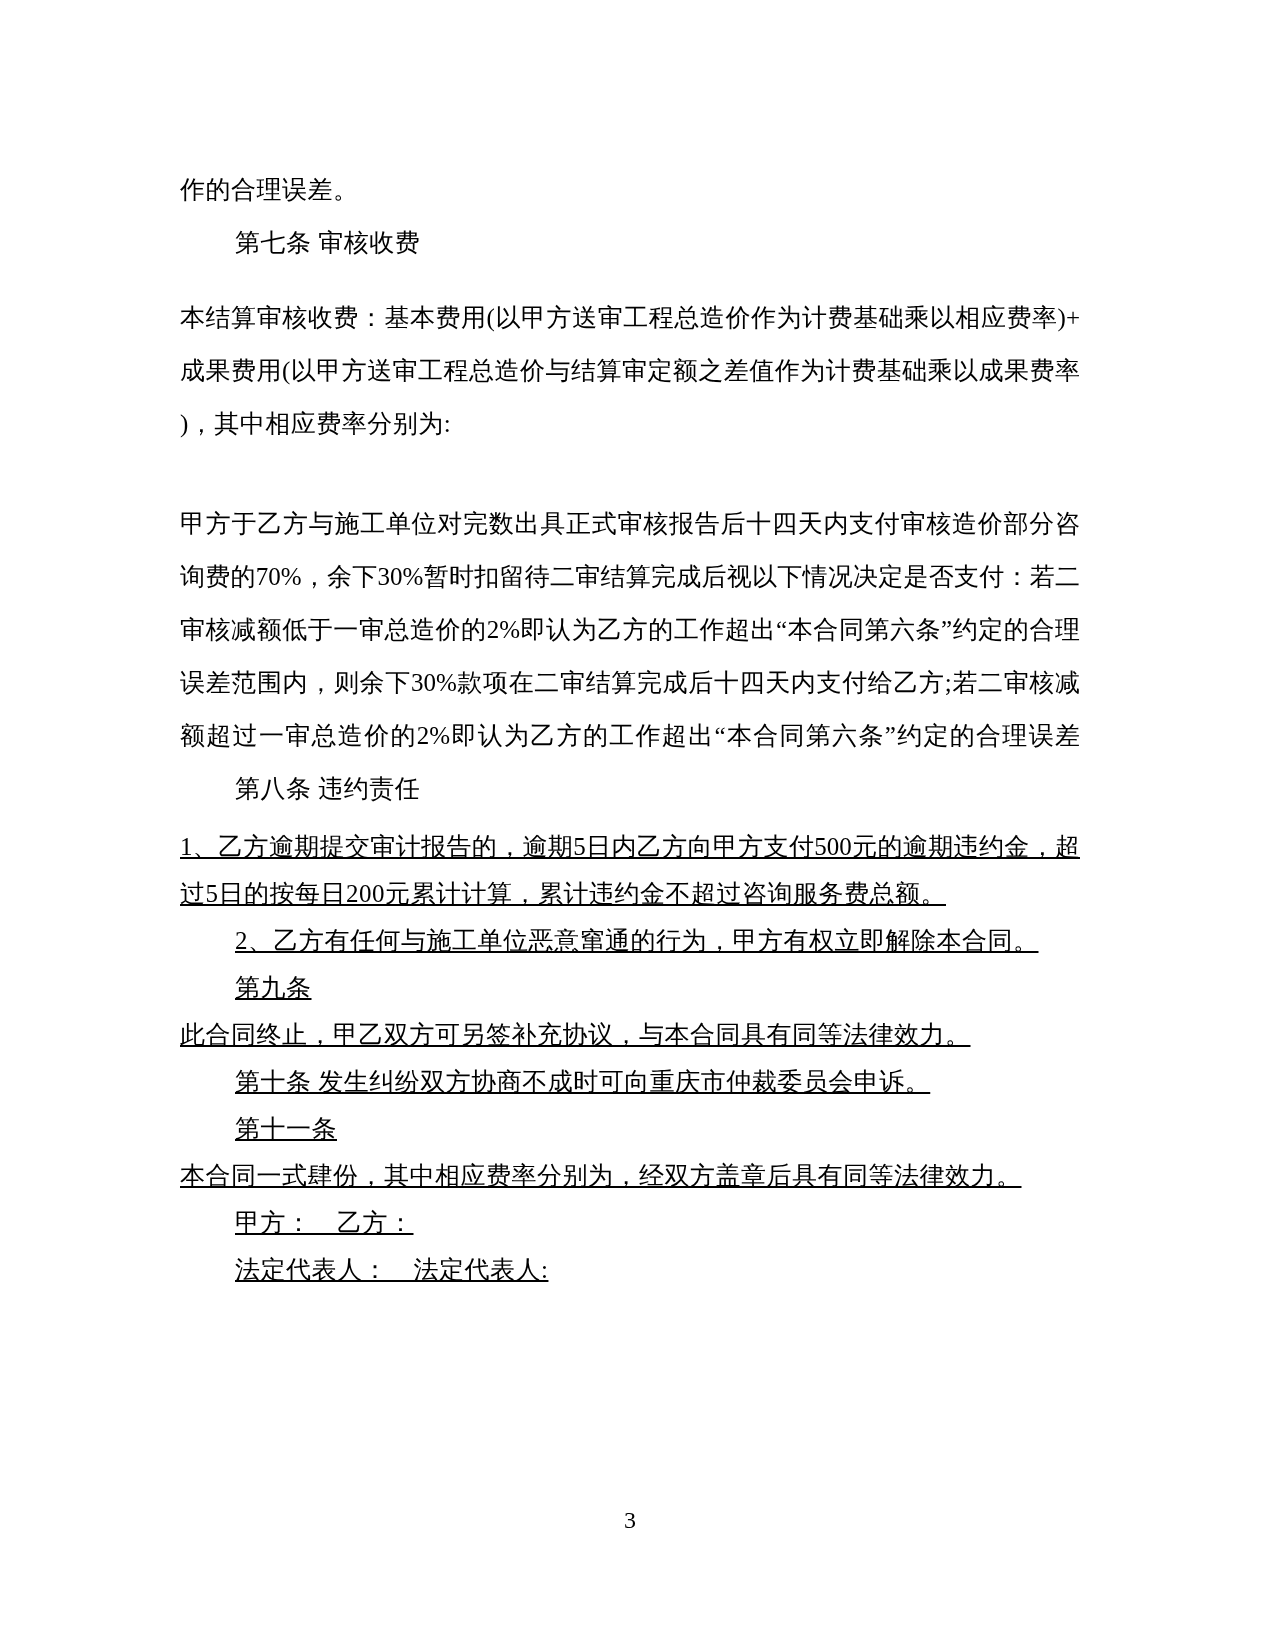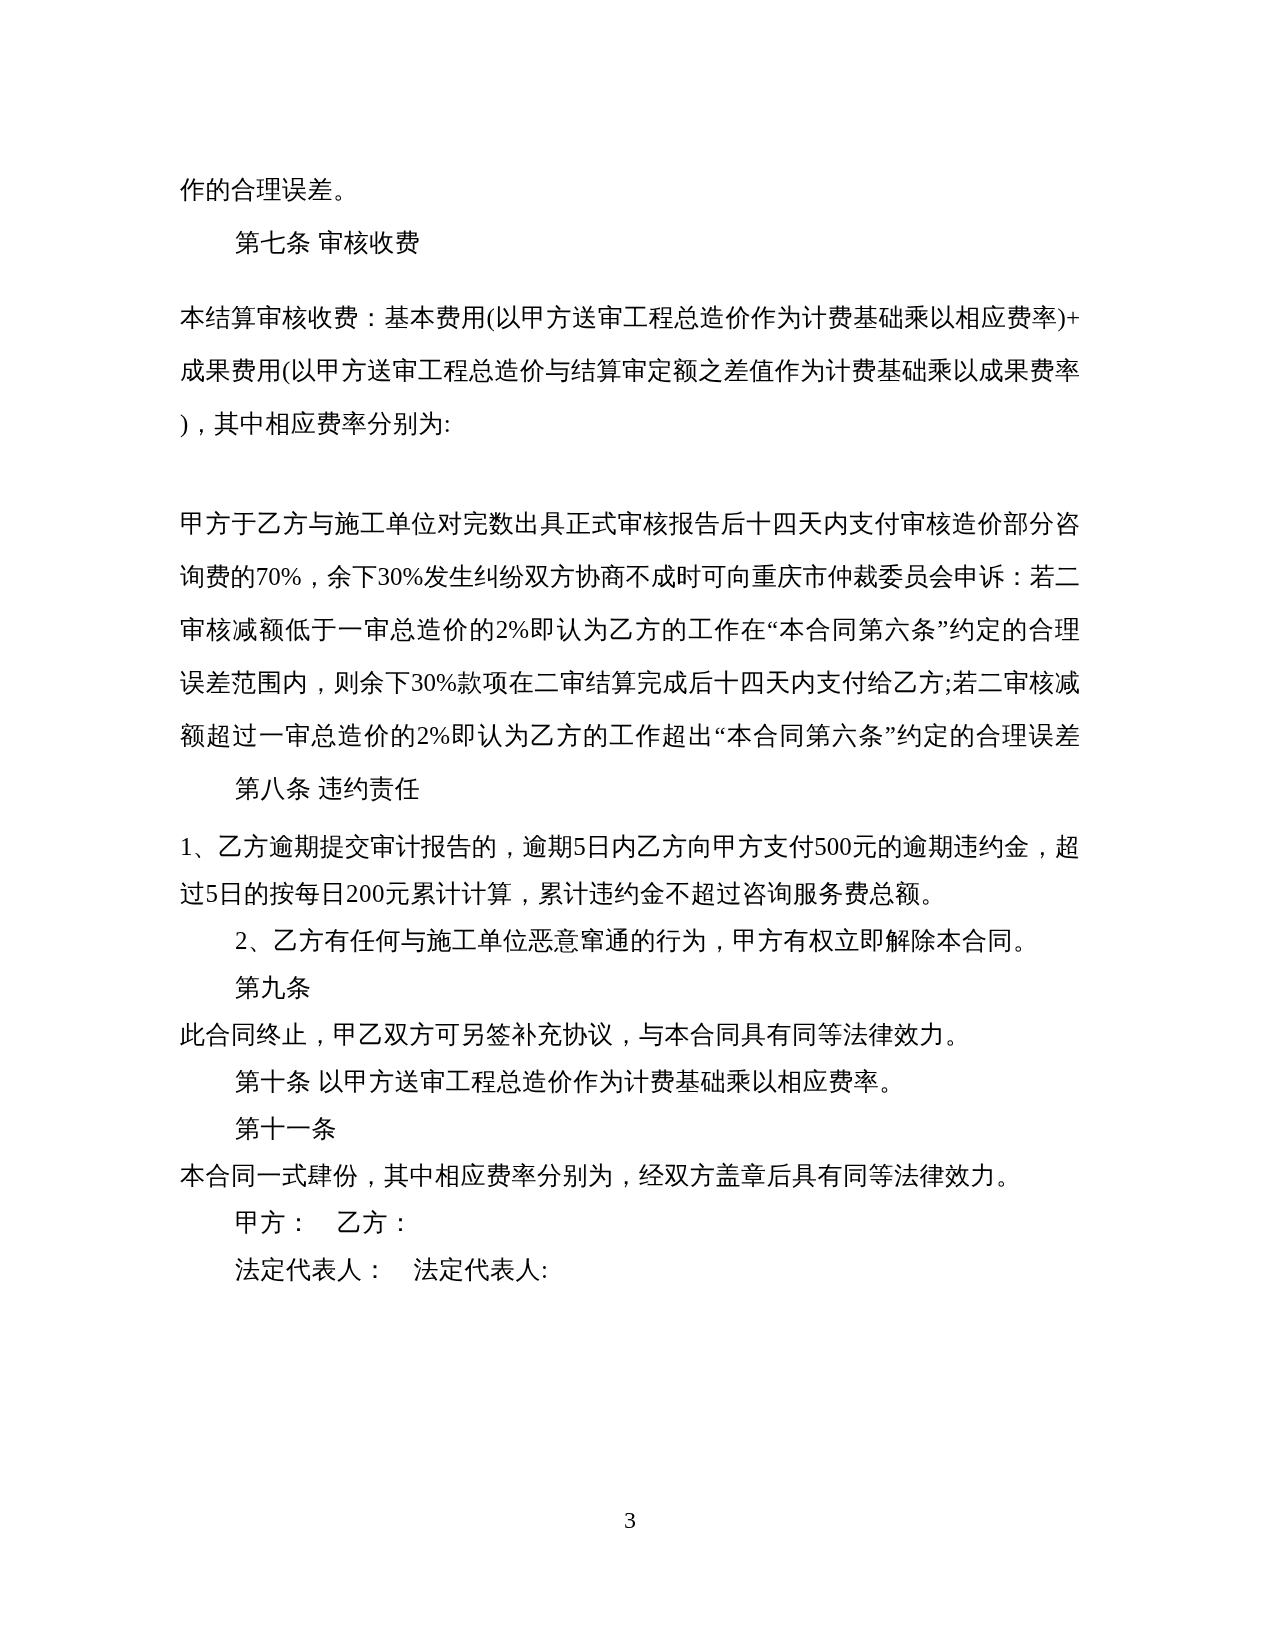--- a/index.html
+++ b/index.html
@@ -28,20 +28,21 @@
     line-height: 53px;
     white-space: pre-wrap;
     letter-spacing: 0.5px;
   }
   .ln2 {
     font-size: 25px;
     height: 47px;
     line-height: 47px;
     white-space: pre-wrap;
     letter-spacing: 0.5px;
+    text-decoration: underline;
   }
   .indent { padding-left: 55px; }
   .just {
     text-align: justify;
     text-align-last: justify;
     letter-spacing: 0;
   }
   .sp-a { height: 22px; }
   .sp-b { height: 47px; }
   .sp-c { height: 8px; }
@@ -66,34 +67,34 @@
 
     <div class="sp-a"></div>
 
     <div class="ln just">本结算审核收费：基本费用(以甲方送审工程总造价作为计费基础乘以相应费率)+</div>
     <div class="ln just">成果费用(以甲方送审工程总造价与结算审定额之差值作为计费基础乘以成果费率</div>
     <div class="ln">)，其中相应费率分别为:</div>
 
     <div class="sp-b"></div>
 
     <div class="ln just">甲方于乙方与施工单位对完数出具正式审核报告后十四天内支付审核造价部分咨</div>
-    <div class="ln just">询费的70%，余下30%发生纠纷双方协商不成时可向重庆市仲裁委员会申诉：若二</div>
-    <div class="ln just">审核减额低于一审总造价的2%即认为乙方的工作在“本合同第六条”约定的合理</div>
+    <div class="ln just">询费的70%，余下30%暂时扣留待二审结算完成后视以下情况决定是否支付：若二</div>
+    <div class="ln just">审核减额低于一审总造价的2%即认为乙方的工作超出“本合同第六条”约定的合理</div>
     <div class="ln just">误差范围内，则余下30%款项在二审结算完成后十四天内支付给乙方;若二审核减</div>
     <div class="ln just">额超过一审总造价的2%即认为乙方的工作超出“本合同第六条”约定的合理误差</div>
     <div class="ln indent">第八条 违约责任</div>
 
     <div class="sp-c"></div>
 
     <div class="ln2 just">1、乙方逾期提交审计报告的，逾期5日内乙方向甲方支付500元的逾期违约金，超</div>
     <div class="ln2">过5日的按每日200元累计计算，累计违约金不超过咨询服务费总额。</div>
     <div class="ln2 indent">2、乙方有任何与施工单位恶意窜通的行为，甲方有权立即解除本合同。</div>
     <div class="ln2 indent">第九条</div>
     <div class="ln2">此合同终止，甲乙双方可另签补充协议，与本合同具有同等法律效力。</div>
-    <div class="ln2 indent">第十条 以甲方送审工程总造价作为计费基础乘以相应费率。</div>
+    <div class="ln2 indent">第十条 发生纠纷双方协商不成时可向重庆市仲裁委员会申诉。</div>
     <div class="ln2 indent">第十一条</div>
     <div class="ln2">本合同一式肆份，其中相应费率分别为，经双方盖章后具有同等法律效力。</div>
     <div class="ln2 indent">甲方：　乙方：</div>
     <div class="ln2 indent">法定代表人：　法定代表人:</div>
 
   </div>
 
   <div class="footer">3</div>
 </div>
 

